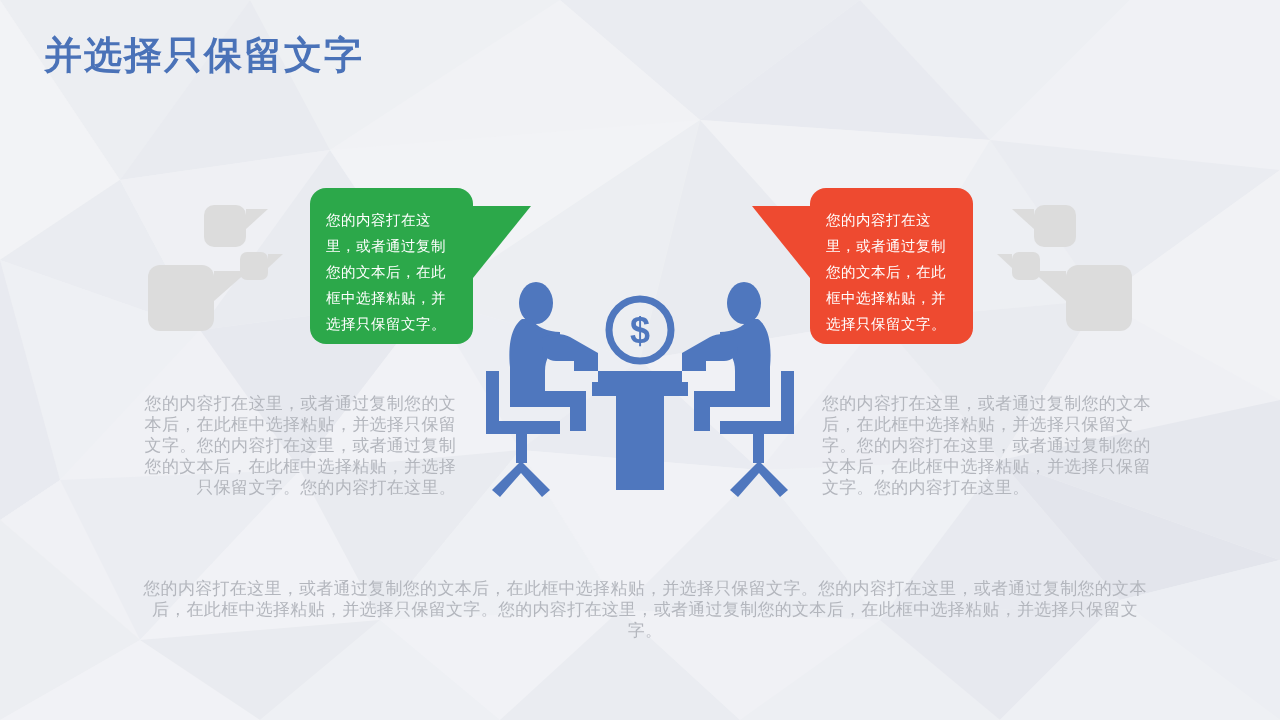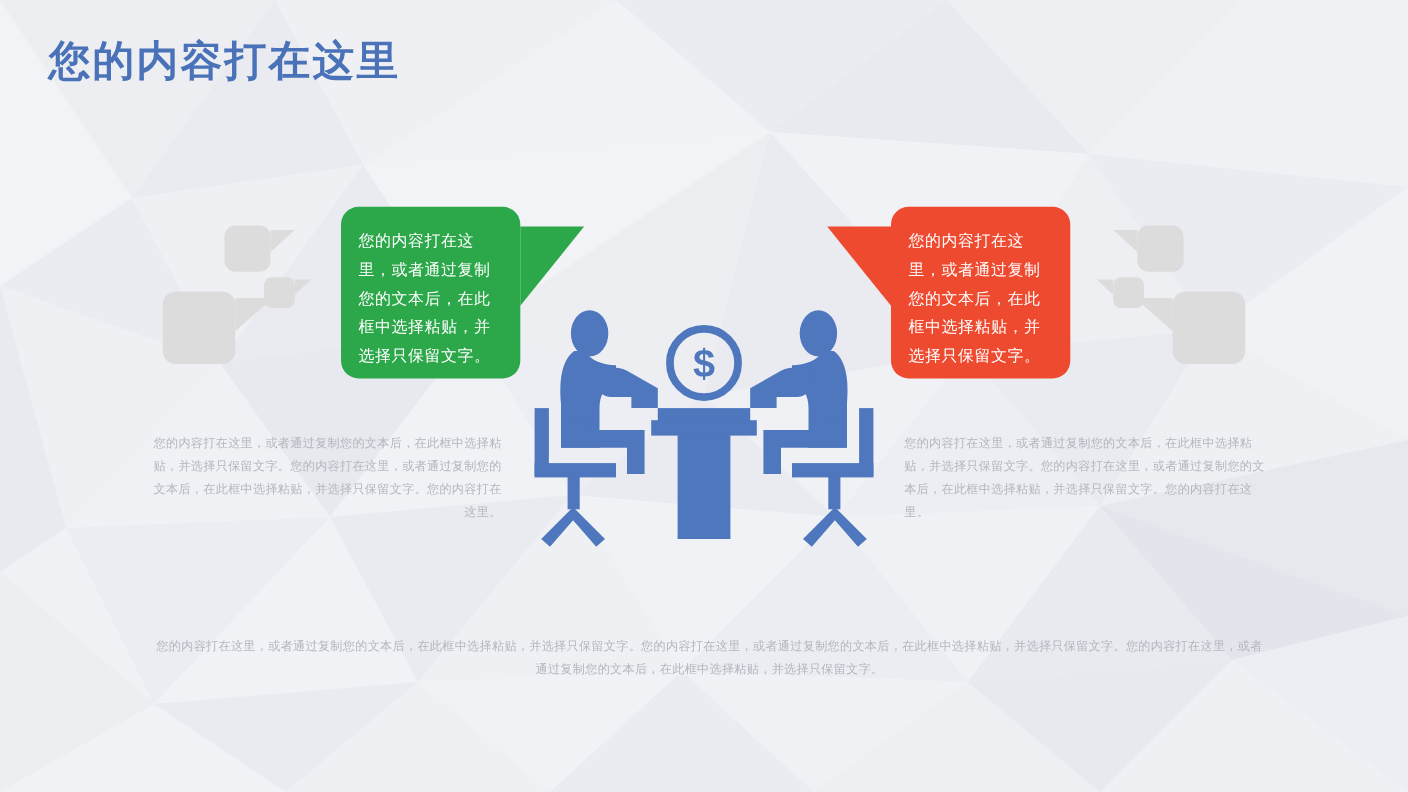--- a/index.html
+++ b/index.html
@@ -109,21 +109,21 @@
     top: 18px;
     border-top: 0 solid transparent;
     border-right: 58px solid #ee4a30;
     border-bottom: 72px solid transparent;
   }
 
   
   .body-text {
     position: absolute;
     color: #b3b6bd;
-    font-size: 11px;
+    font-size: 17px;
     line-height: 21px;
     letter-spacing: 0.3px;
   }
   #para-left {
     left: 130px;
     top: 393px;
     width: 326px;
     text-align: right;
   }
   #para-right {
@@ -204,21 +204,21 @@
       <polygon points="260,720 380,620 500,720" fill="#eef0f4"></polygon>
       <polygon points="380,620 620,610 500,720" fill="#f1f2f6"></polygon>
       <polygon points="500,720 620,610 740,720" fill="#eaecf1"></polygon>
       <polygon points="620,610 880,620 740,720" fill="#f0f1f5"></polygon>
       <polygon points="740,720 880,620 1000,720" fill="#edeff3"></polygon>
       <polygon points="880,620 1120,600 1000,720" fill="#e7e9ef"></polygon>
       <polygon points="1000,720 1120,600 1280,720" fill="#eef0f4"></polygon>
     </g>
   </svg>
 
-  <div id="page-title">您的内容打在这里</div>
+  <div id="page-title">并选择只保留文字</div>
 
   <div class="ghost-group" style="left:0; top:0; width:330px; height:360px;">
     <div class="ghost" style="left:204px; top:205px; width:42px; height:42px;">
       <div class="ghost-body"></div>
       <div class="ghost-tail" style="left:42px; top:4px; border-left:22px solid #dcdcdc; border-bottom:20px solid transparent;"></div>
     </div>
     <div class="ghost" style="left:240px; top:252px; width:28px; height:28px;">
       <div class="ghost-body" style="border-radius:7px;"></div>
       <div class="ghost-tail" style="left:28px; top:2px; border-left:15px solid #dcdcdc; border-bottom:14px solid transparent;"></div>
     </div>

